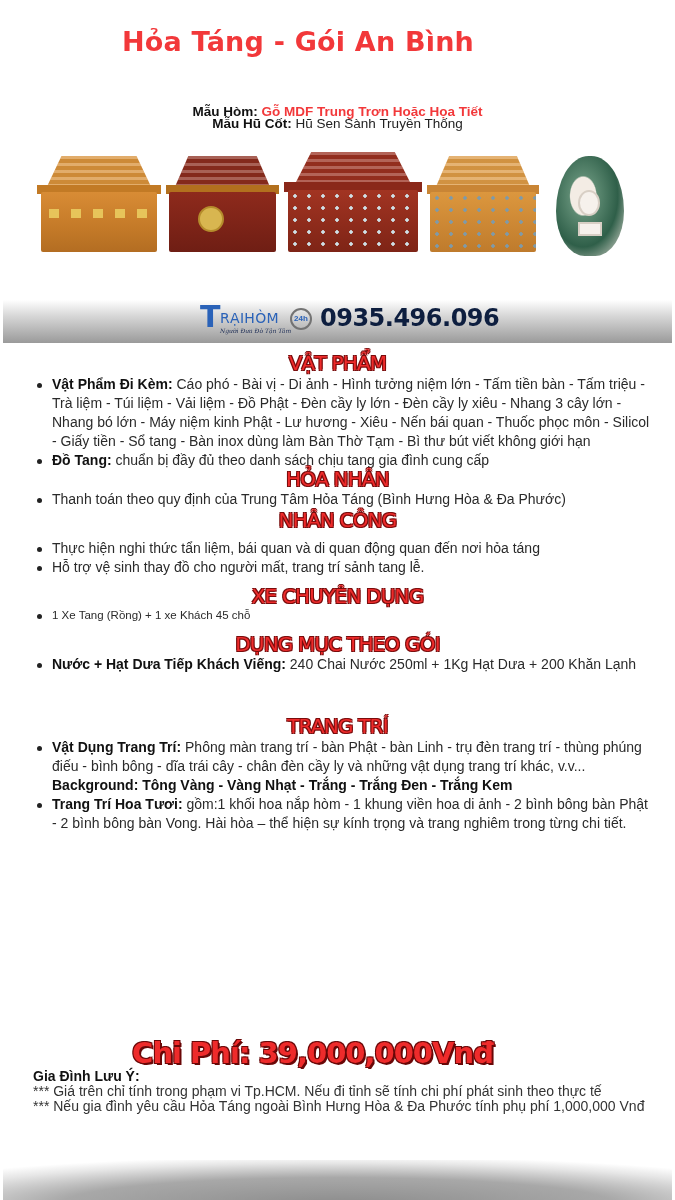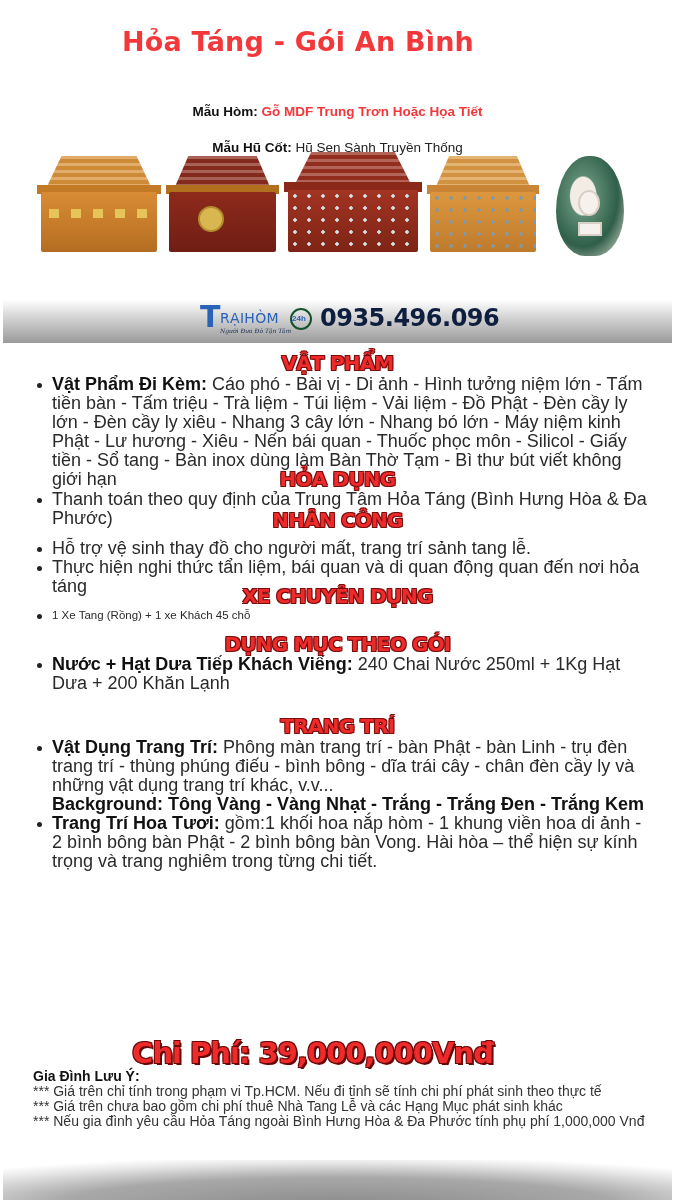--- a/index.html
+++ b/index.html
@@ -8,21 +8,21 @@
 
   .title {
     position: absolute; top: 26px; left: 0; width: 596px; text-align: center;
     font-family: "DejaVu Sans", sans-serif; font-weight: bold; font-size: 27px; color: #f2383a;
     letter-spacing: 0.2px;
   }
   .spec { position: absolute; left: 0; width: 675px; text-align: center; font-size: 13.5px; color: #222; }
   .spec b { font-weight: bold; color: #111; }
   .spec .red { color: #f2383a; font-weight: bold; }
   .spec1 { top: 104px; }
-  .spec2 { top: 140px; }
+  .spec2 { top: 116px; }
 
   .products { position: absolute; top: 148px; left: 0; width: 675px; height: 110px; }
   .coffin { position: absolute; }
   .coffin .lid { position: absolute; left: 8%; right: 8%; top: 0; height: 32%;
     clip-path: polygon(14% 0, 86% 0, 100% 100%, 0 100%);
     background: repeating-linear-gradient(180deg, rgba(255,255,255,0.25) 0 3px, rgba(0,0,0,0.05) 3px 7px); }
   .coffin .band { position: absolute; left: 0; right: 0; top: 30%; height: 10%; }
   .coffin .body { position: absolute; left: 3%; right: 3%; top: 38%; bottom: 0; border-radius: 2px; }
   .c1 { left: 37px; top: 8px; width: 124px; height: 96px; }
   .c1 .lid { background-color: #d8913a; }
@@ -51,30 +51,30 @@
   .urn .plate { position: absolute; left: 22px; top: 66px; width: 24px; height: 14px; background: #f6f1ec; border: 2px solid #d8cfc5; }
 
   .banner {
     position: absolute; top: 300px; left: 3px; width: 669px; height: 43px;
     background: linear-gradient(180deg, #ffffff 0%, #d9d9d9 35%, #9a9a9a 100%);
   }
   .logo { position: absolute; left: 198px; top: 300px; width: 116px; height: 40px; }
   .logo .t { position: absolute; left: 2px; top: 2px; font-family: "DejaVu Sans", sans-serif; font-weight: bold; font-size: 30px; color: #2a62b8; line-height: 30px; }
   .logo .rest { position: absolute; left: 22px; top: 10px; font-family: "DejaVu Sans", sans-serif; font-size: 14px; color: #2a62b8; letter-spacing: 0.3px; }
   .logo .slogan { position: absolute; left: 22px; top: 27px; font-family: "DejaVu Serif", serif; font-style: italic; font-size: 6px; color: #1d2d55; }
-  .logo .circle { position: absolute; left: 92px; top: 8px; width: 22px; height: 22px; border: 2px solid #14532d; border-radius: 50%; font-size: 8px; color: #2a62b8; text-align: left; line-height: 18px; font-weight: bold; }
+  .logo .circle { position: absolute; left: 92px; top: 8px; width: 22px; height: 22px; border: 2px solid #737373; border-radius: 50%; font-size: 8px; color: #2a62b8; text-align: center; line-height: 18px; font-weight: bold; }
   .phone { position: absolute; left: 320px; top: 304px; font-family: "DejaVu Sans", sans-serif; font-weight: bold; font-size: 24px; color: #0d1e3f; letter-spacing: -0.5px; }
 
   .sec-title {
     position: absolute; left: 0; width: 675px; text-align: center;
-    font-family: "DejaVu Sans", sans-serif; font-weight: 700; font-size: 20px; color: #ee2b2b;
+    font-family: "DejaVu Sans", sans-serif; font-weight: 400; font-size: 20px; color: #ee2b2b;
     letter-spacing: -0.8px;
     text-shadow: -1px -1px 0 #7a0c0c, 1px -1px 0 #7a0c0c, -1px 1px 0 #7a0c0c, 1px 1px 0 #7a0c0c;
   }
-  ul.list { position: absolute; left: 34px; width: 620px; list-style: none; font-size: 18px; line-height: 19px; color: #2a2a2a; }
+  ul.list { position: absolute; left: 34px; width: 620px; list-style: none; font-size: 14px; line-height: 19px; color: #2a2a2a; }
   ul.list li { position: relative; padding-left: 18px; }
   ul.list li::before { content: ""; position: absolute; left: 3px; top: 8px; width: 5px; height: 5px; border-radius: 50%; background: #222; }
   ul.list li b { color: #111; font-weight: bold; }
   ul.small { font-size: 11.5px; }
 
   .price {
     position: absolute; top: 1036px; left: 0; width: 625px; text-align: center;
     font-family: "DejaVu Sans", sans-serif; font-weight: 900; font-size: 29px; color: #ee2b2b; letter-spacing: -1px;
     text-shadow: -1px -1px 0 #6a0808, 1px -1px 0 #6a0808, -1px 1px 0 #6a0808, 1px 1px 0 #6a0808, 2px 2px 0 #6a0808;
   }
@@ -134,31 +134,32 @@
   <span class="t">T</span>
   <span class="rest">RẠIHÒM</span>
   <span class="slogan">Người Đưa Đò Tận Tâm</span>
   <span class="circle">24h</span>
 </div>
 <div class="phone">0935.496.096</div>
 
 <div class="sec-title" style="top:351px;">VẬT PHẨM</div>
 <ul class="list" style="top:375px;">
   <li><b>Vật Phẩm Đi Kèm:</b><span> Cáo phó - Bài vị - Di ảnh - Hình tưởng niệm lớn - Tấm tiền bàn - Tấm triệu - Trà liệm - Túi liệm - Vải liệm - Đồ Phật - Đèn cầy ly lớn - Đèn cầy ly xiêu - Nhang 3 cây lớn - Nhang bó lớn - Máy niệm kinh Phật - Lư hương - Xiêu - Nến bái quan - Thuốc phọc môn - Silicol - Giấy tiền - Sổ tang - Bàn inox dùng làm Bàn Thờ Tạm - Bì thư bút viết không giới hạn</span></li>
+  <li><b>Đồ Tang:</b><span> chuẩn bị đầy đủ theo danh sách chịu tang gia đình cung cấp</span></li>
 </ul>
 
-<div class="sec-title" style="top:467px;">HỎA DỤNG</div>
+<div class="sec-title" style="top:467px;">HỎA NHÂN</div>
 <ul class="list" style="top:490px;">
   <li><span>Thanh toán theo quy định của Trung Tâm Hỏa Táng (Bình Hưng Hòa &amp; Đa Phước)</span></li>
 </ul>
 
 <div class="sec-title" style="top:508px;">NHÂN CÔNG</div>
 <ul class="list" style="top:539px;">
+  <li><span>Thực hiện nghi thức tẩn liệm, bái quan và di quan động quan đến nơi hỏa táng</span></li>
   <li><span>Hỗ trợ vệ sinh thay đồ cho người mất, trang trí sảnh tang lễ.</span></li>
-  <li><span>Thực hiện nghi thức tẩn liệm, bái quan và di quan động quan đến nơi hỏa táng</span></li>
 </ul>
 
 <div class="sec-title" style="top:584px;">XE CHUYÊN DỤNG</div>
 <ul class="list small" style="top:606px;">
   <li><span>1 Xe Tang (Rồng)  + 1 xe Khách 45 chỗ</span></li>
 </ul>
 
 <div class="sec-title" style="top:632px;">DỤNG MỤC THEO GÓI</div>
 <ul class="list" style="top:655px;">
   <li><b>Nước + Hạt Dưa Tiếp Khách Viếng:</b><span> 240 Chai Nước 250ml + 1Kg Hạt Dưa + 200 Khăn Lạnh</span></li>
@@ -168,17 +169,16 @@
 <ul class="list" style="top:738px;">
   <li><b>Vật Dụng Trang Trí:</b><span> Phông màn trang trí - bàn Phật - bàn Linh - trụ đèn trang trí - thùng phúng điếu - bình bông - dĩa trái cây - chân đèn cầy ly và những vật dụng trang trí khác, v.v...</span><br><b>Background: Tông Vàng - Vàng Nhạt - Trắng - Trắng Đen - Trắng Kem</b></li>
   <li><b>Trang Trí Hoa Tươi:</b><span> gồm:1 khối hoa nắp hòm - 1 khung viền hoa di ảnh - 2 bình bông bàn Phật - 2 bình bông bàn Vong. Hài hòa – thể hiện sự kính trọng và trang nghiêm trong từng chi tiết.</span></li>
 </ul>
 
 <div class="price">Chi Phí: 39,000,000Vnđ</div>
 
 <div class="notes">
   <div class="h">Gia Đình Lưu Ý:</div>
   <div>*** Giá trên chỉ tính trong phạm vi Tp.HCM. Nếu đi tỉnh sẽ tính chi phí phát sinh theo thực tế</div>
-  <div>*** Giá trên chưa bao gồm chi phí thuê Nhà Tang Lễ và các Hạng Mục phát sinh khác</div>
   <div>*** Nếu gia đình yêu cầu Hỏa Táng ngoài Bình Hưng Hòa &amp; Đa Phước tính phụ phí 1,000,000 Vnđ</div>
 </div>
 
 <div class="footer"></div>
 
 </body></html>

